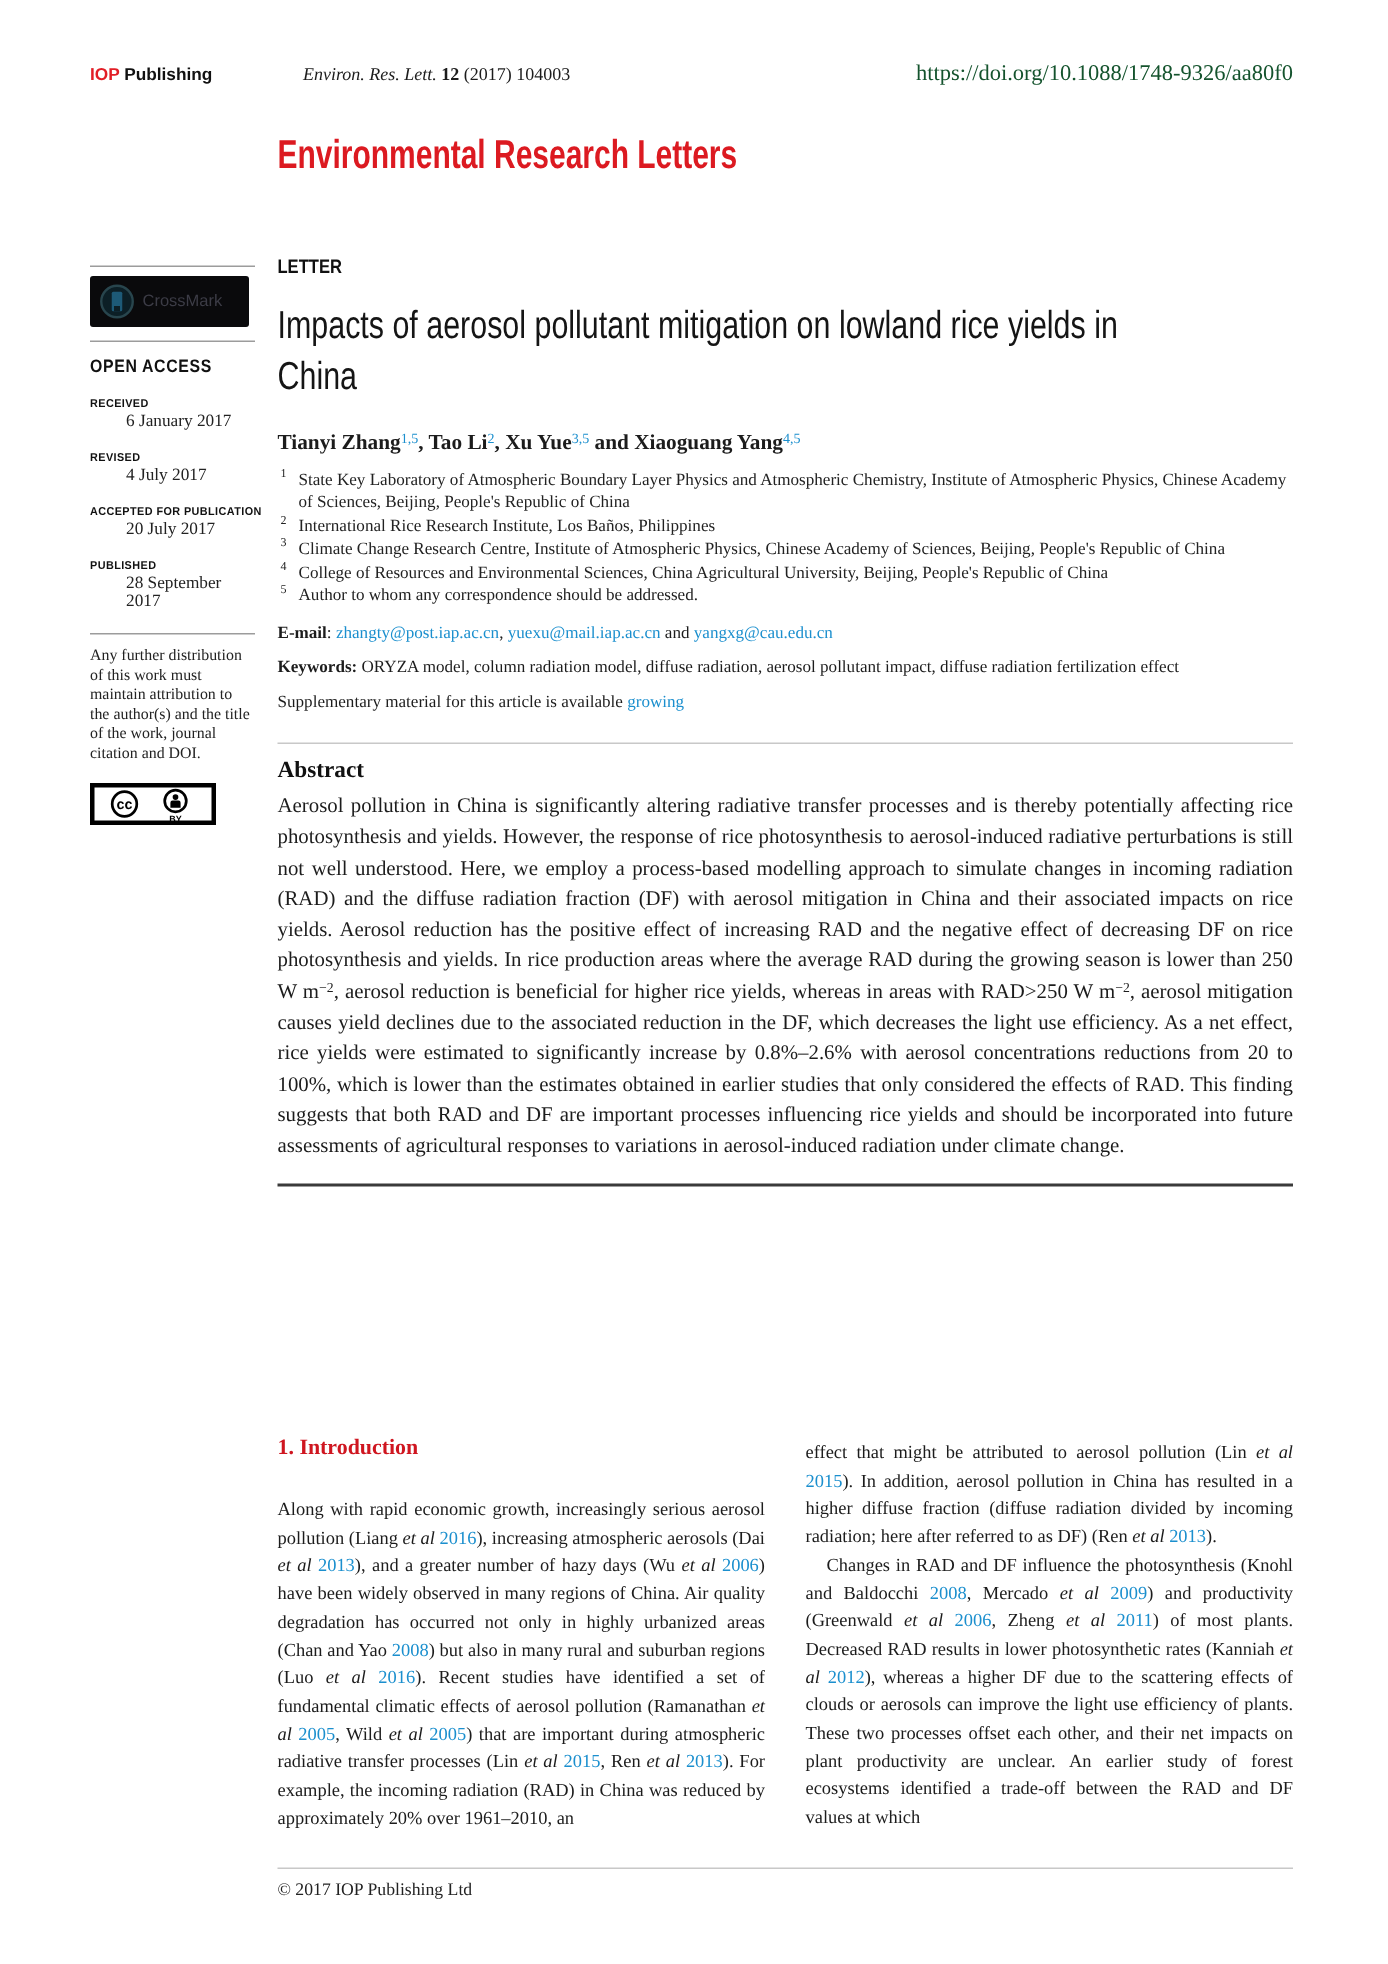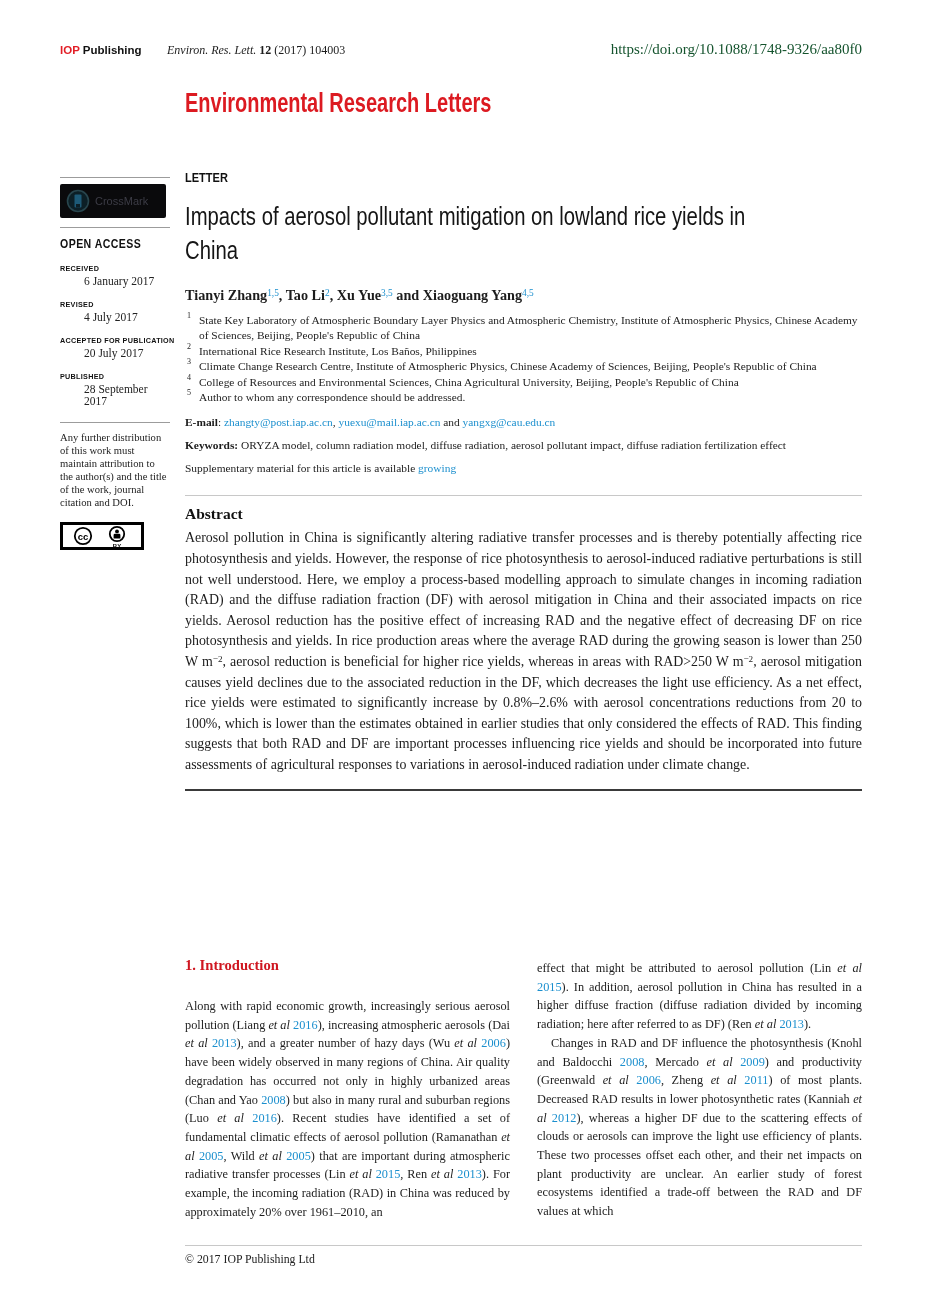--- a/index.html
+++ b/index.html
@@ -3,21 +3,21 @@
 <meta charset="utf-8">
 <style>
   html,body{margin:0;padding:0;background:#fff;}
   .page{position:relative;width:925px;height:1309px;background:#fff;overflow:hidden;
         font-family:"Liberation Serif",serif;color:#1c1c1c;}
   
   .rb{font-weight:bold;} .ri{font-style:italic;} .rl{color:#1b8fce;}
   sup{font-size:66%;line-height:0;position:relative;top:-0.45em;vertical-align:baseline;}
   
   .header-row{position:absolute;top:41px;left:60px;right:63px;display:flex;align-items:baseline;font-size:11.5px;}
-  .pub{width:107px;font-family:"Liberation Sans",sans-serif;font-size:11.5px;}
+  .pub{width:142px;font-family:"Liberation Sans",sans-serif;font-size:11.5px;}
   .pub .iop{color:#e21e26;font-weight:bold;}
   .pub .pubname{color:#111;font-weight:bold;}
   .cite{flex:1;font-size:12px;}
   .doi{font-size:15px;color:#14532d;text-decoration:none;text-align:right;}
   
   .journal-title{position:absolute;top:88px;left:185px;font-family:"Liberation Sans",sans-serif;
     font-weight:bold;font-size:27px;color:#dc1a21;white-space:nowrap;
     transform:scaleX(0.74);transform-origin:left top;}
   
   .sidebar{position:absolute;top:177px;left:60px;width:110px;}

